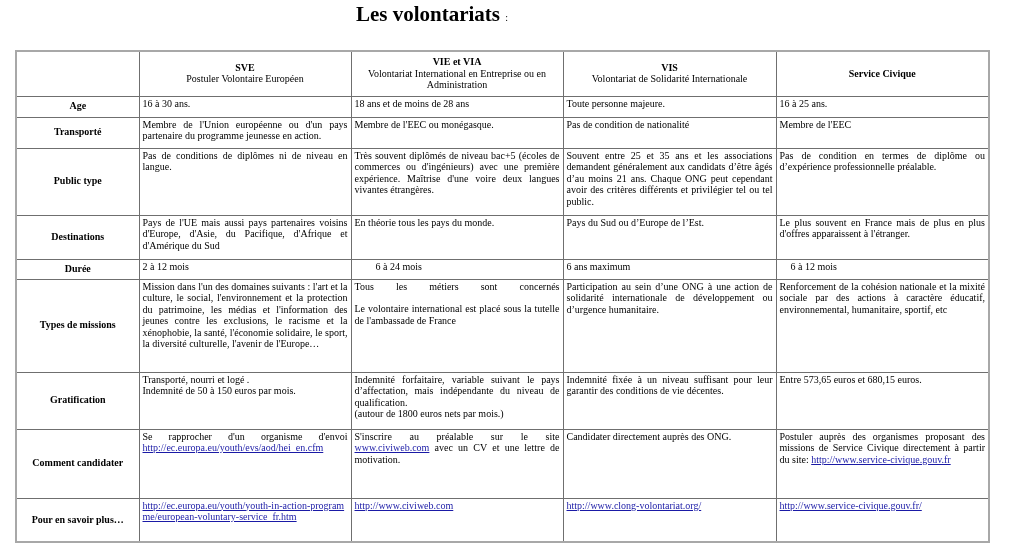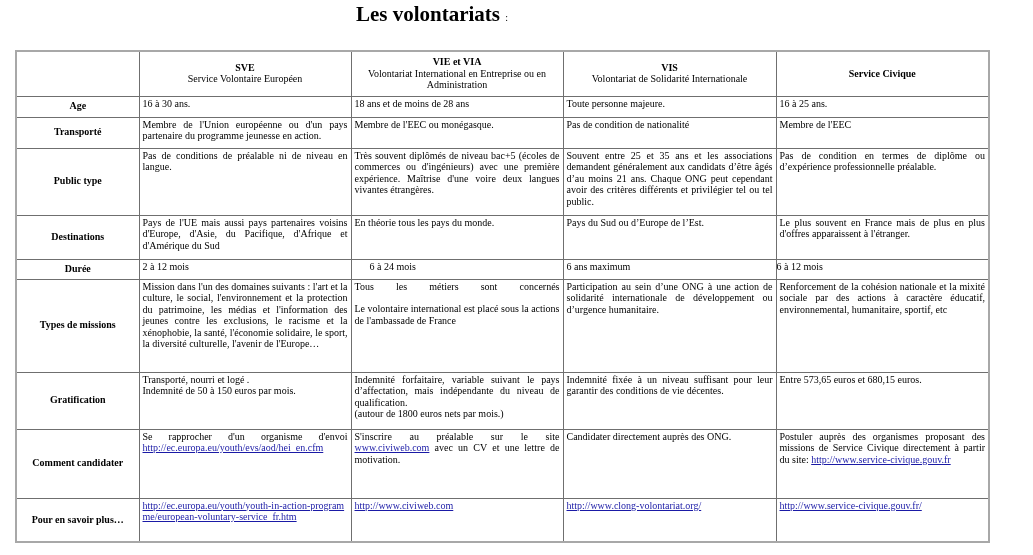--- a/index.html
+++ b/index.html
@@ -29,21 +29,21 @@
   <colgroup>
     <col style="width:123px">
       <col style="width:212px">
       <col style="width:212px">
       <col style="width:213px">
       <col style="width:213px">
   </colgroup>
   <tbody>
       <tr style="height:45px">
     <th></th>
-    <th><span class="hdr-abbr">SVE</span><span>Service Volontaire Européen</span></th>
+    <th><span class="hdr-abbr">SVE</span><span>Postuler Volontaire Européen</span></th>
     <th><span class="hdr-abbr">VIE et VIA</span><span>Volontariat International en Entreprise ou en Administration</span></th>
     <th><span class="hdr-abbr">VIS</span><span>Volontariat de Solidarité Internationale</span></th>
     <th>
           <span class="hdr-abbr">Service Civique</span>
         </th>
   </tr>
 
   <tr style="height:21px">
     <td class="rowhead">Age</td>
     <td class="b">16 à 30 ans.</td>
@@ -55,49 +55,49 @@
   <tr style="height:31px">
     <td class="rowhead">Transporté</td>
     <td>Membre de l'Union européenne ou d'un pays partenaire du programme jeunesse en action.</td>
     <td>Membre de l'EEC ou monégasque.</td>
     <td>Pas de condition de nationalité</td>
     <td>Membre de l'EEC</td>
   </tr>
 
   <tr style="height:67px">
     <td class="rowhead">Public type</td>
-    <td>Pas de conditions de préalable ni de niveau en langue.</td>
+    <td>Pas de conditions de diplômes ni de niveau en langue.</td>
     <td>Très souvent diplômés de niveau bac+5 (écoles de commerces ou d'ingénieurs) avec une première expérience. Maîtrise d'une voire deux langues vivantes étrangères.</td>
     <td>Souvent entre 25 et 35 ans et les associations demandent généralement aux candidats d’être âgés d’au moins 21 ans. Chaque ONG peut cependant avoir des critères différents et privilégier tel ou tel public.</td>
     <td>Pas de condition en termes de diplôme ou d’expérience professionnelle préalable.</td>
   </tr>
 
   <tr style="height:44px">
     <td class="rowhead">Destinations</td>
     <td>Pays de l'UE mais aussi pays partenaires voisins d'Europe, d'Asie, du Pacifique, d'Afrique et d'Amérique du Sud</td>
     <td>En théorie tous les pays du monde.</td>
     <td>Pays du Sud ou d’Europe de l’Est.</td>
     <td>Le plus souvent en France mais de plus en plus d'offres apparaissent à l'étranger.</td>
   </tr>
 
   <tr style="height:20px">
     <td class="rowhead">Durée</td>
     <td class="b" style="">2 à 12 mois</td>
-    <td class="b" style="padding-left:18px">6 à 24 mois</td>
+    <td class="b" style="padding-left:24px">6 à 24 mois</td>
     <td class="b">6 ans maximum</td>
-    <td class="b" style="padding-left:0">6 à 12 mois</td>
+    <td class="b" style="padding-left:14px">6 à 12 mois</td>
   </tr>
 
   <tr style="height:93px">
     <td class="rowhead">Types de missions</td>
     <td>Mission dans l'un des domaines suivants : l'art et la culture, le social, l'environnement et la protection du patrimoine, les médias et l'information des jeunes contre les exclusions, le racisme et la xénophobie, la santé, l'économie solidaire, le sport, la diversité culturelle, l'avenir de l'Europe…</td>
     <td>
           <div class="b" style="text-align-last:justify">Tous les métiers sont concernés</div>
           <div style="height:11px"></div>
-          <div>Le volontaire international est placé sous la actions de l'ambassade de France</div>
+          <div>Le volontaire international est placé sous la tutelle de l'ambassade de France</div>
         </td>
     <td>Participation au sein d’une ONG à une action de solidarité internationale de développement ou d’urgence humanitaire.</td>
     <td>Renforcement de la cohésion nationale et la mixité sociale par des actions à caractère éducatif, environnemental, humanitaire, sportif, etc</td>
   </tr>
 
   <tr style="height:57px">
     <td class="rowhead">Gratification</td>
     <td class="nowrap-left">
           <div>Transporté, nourri et logé .</div>
           <div>Indemnité de 50 à 150 euros par mois.</div>

